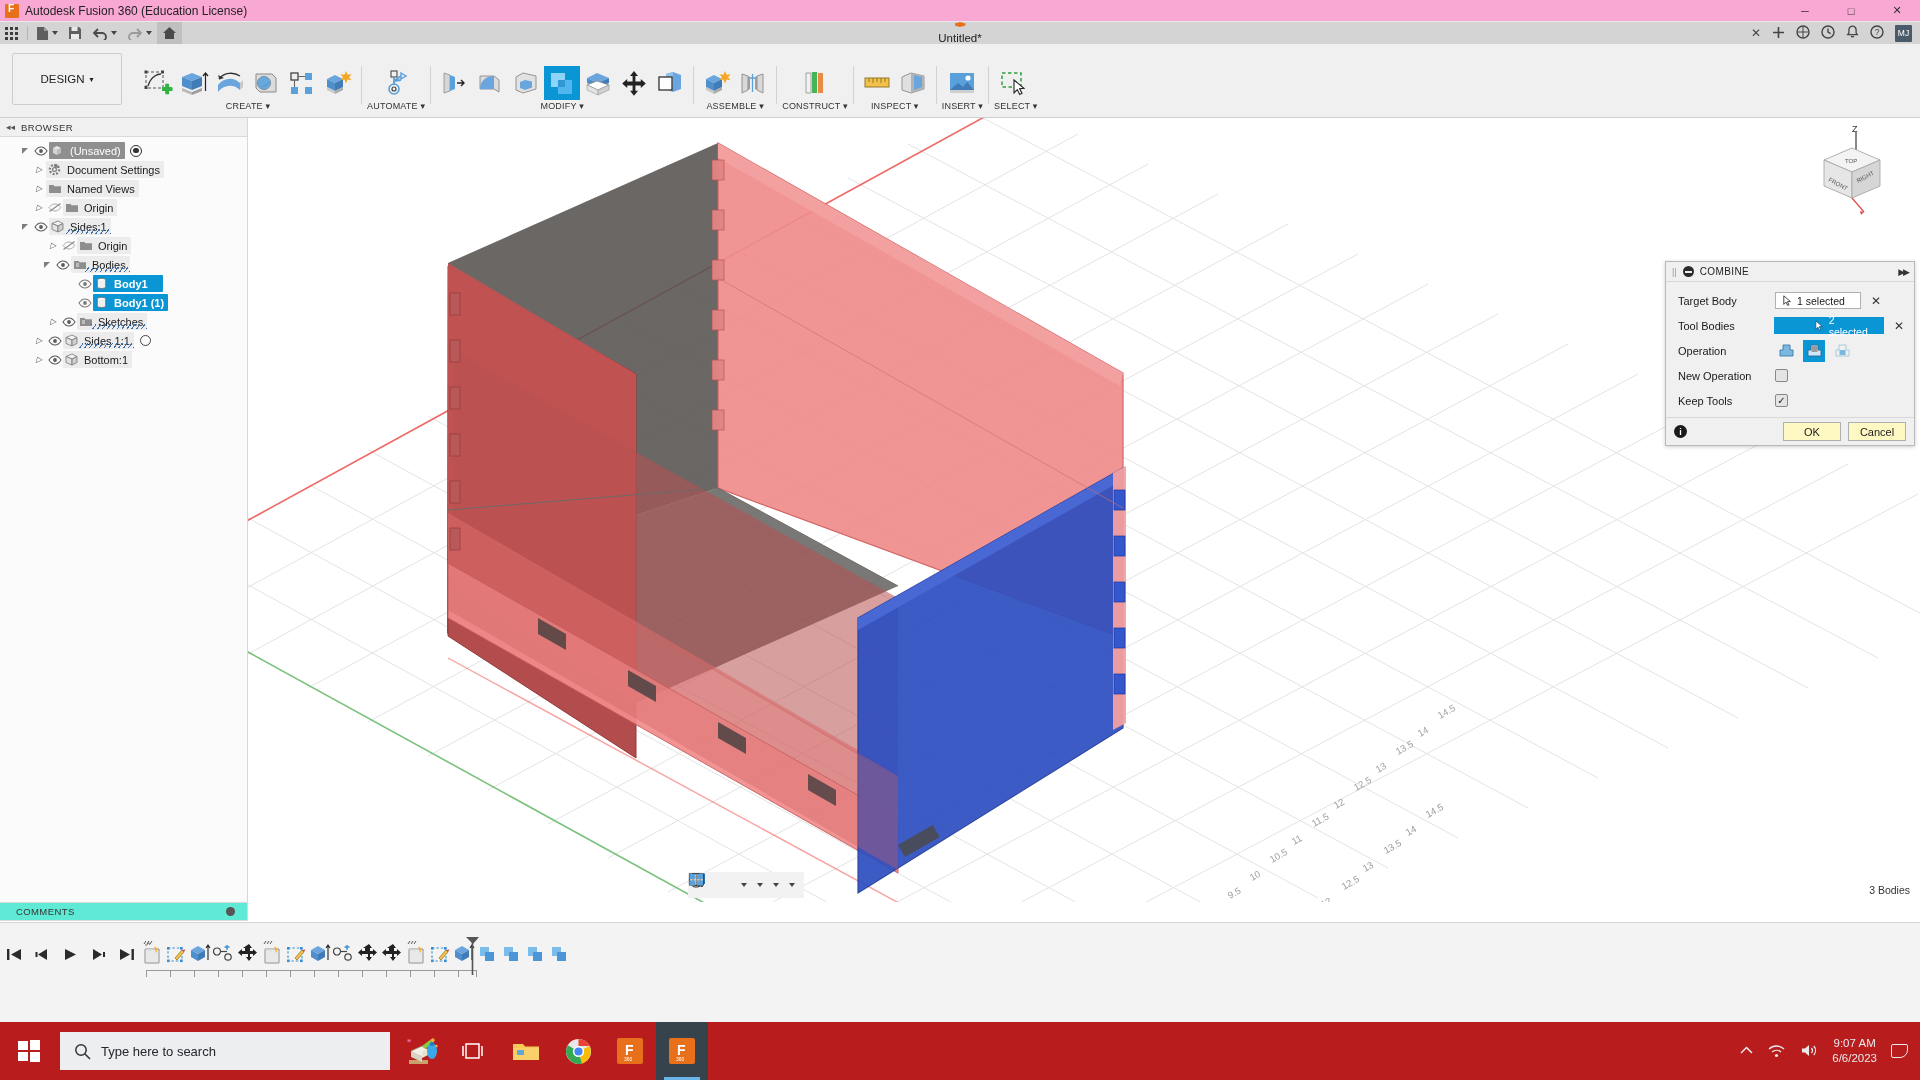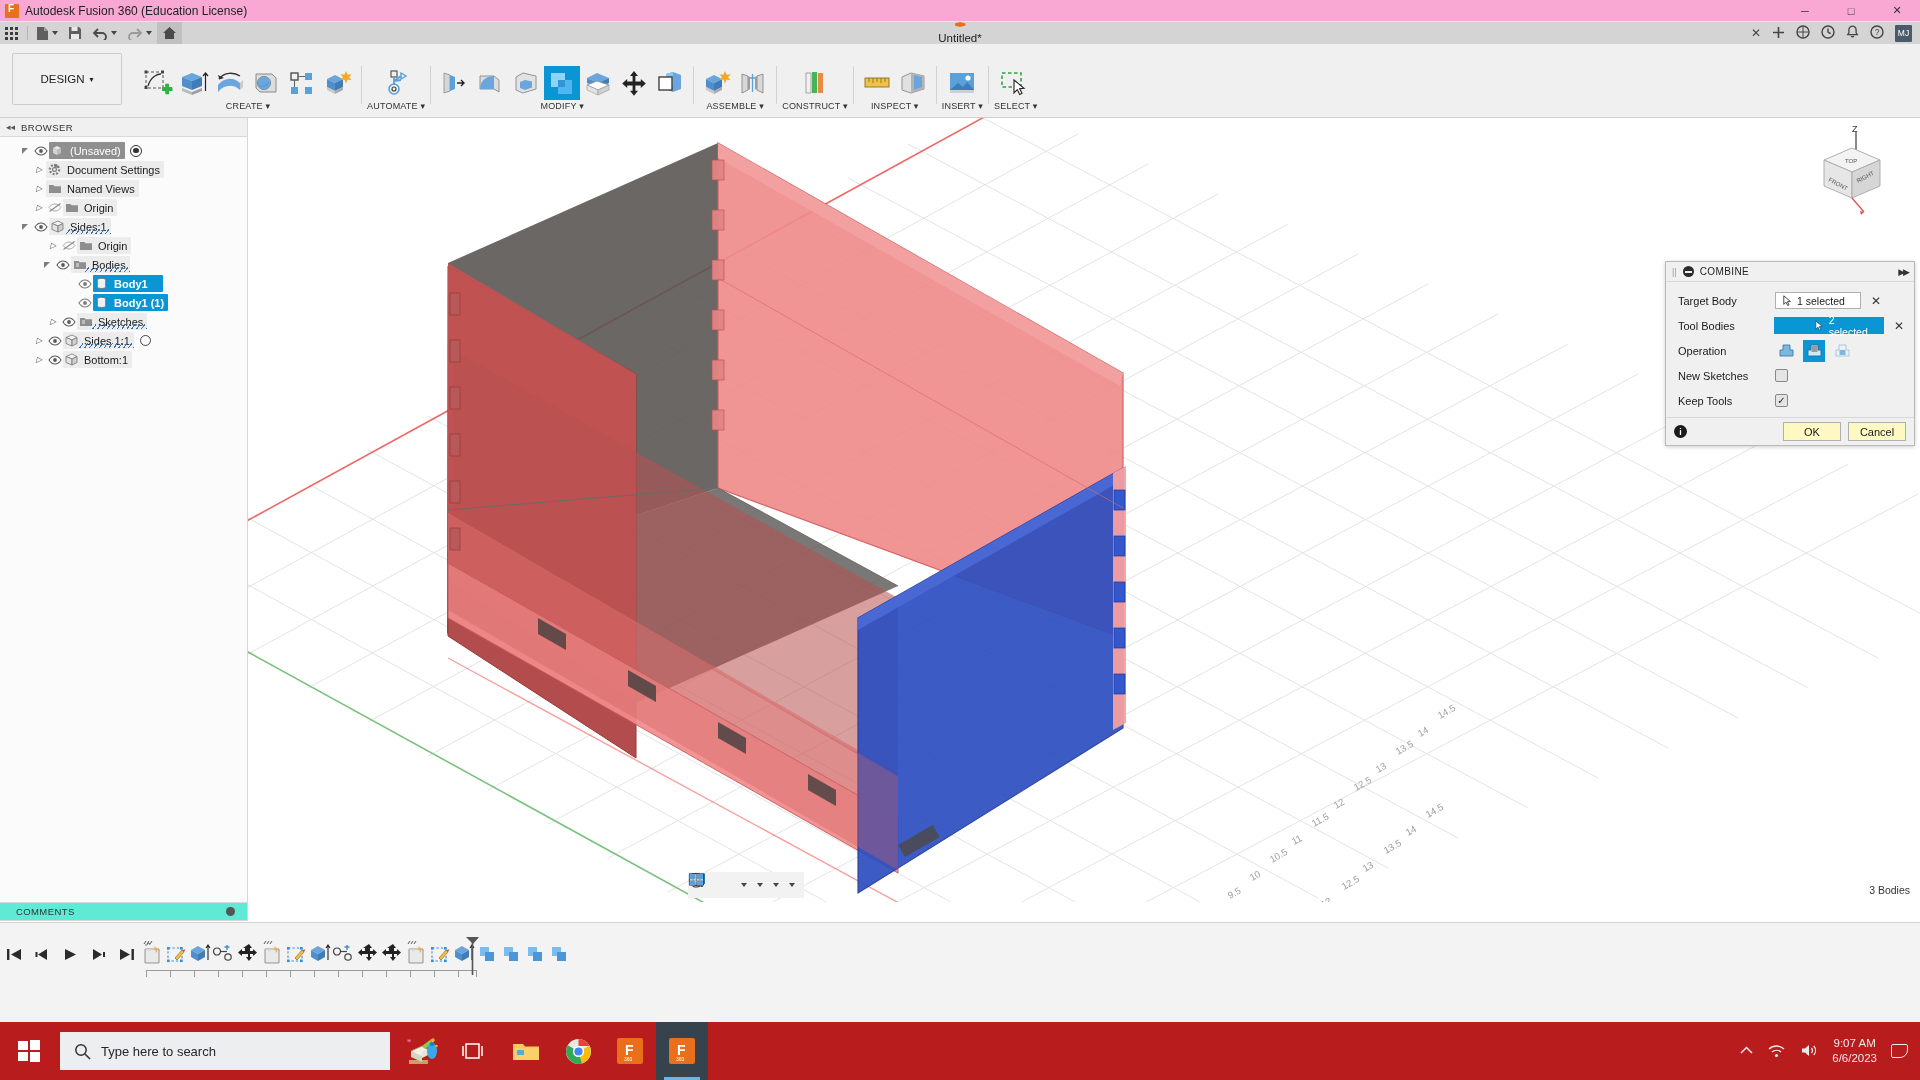--- a/index.html
+++ b/index.html
@@ -1197,21 +1197,21 @@
         </span>
         <span class="opbtn">
           <svg width="17" height="15" viewBox="0 0 17 15">
               <path d="M2 7 h3 V2 h7 v5 h3 v6 H2z" fill="none" stroke="#9dc6dd" stroke-width=".9"></path>
               <rect x="5.5" y="7" width="6" height="5" fill="#7ab8e0"></rect>
             </svg>
         </span>
       </div>
 
       <div class="frow">
-        <span class="flbl">New Sketches</span>
+        <span class="flbl">New Operation</span>
         <span class="chk"></span>
       </div>
 
       <div class="frow">
         <span class="flbl">Keep Tools</span>
         <span class="chk">✓</span>
       </div>
     </div>
 
     <div class="dlg-ftr">

